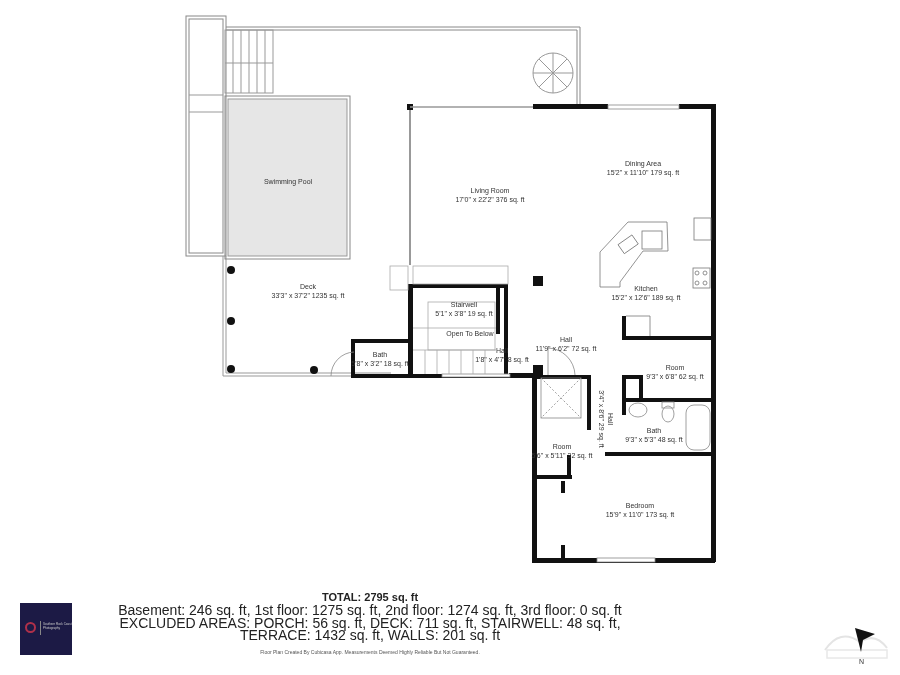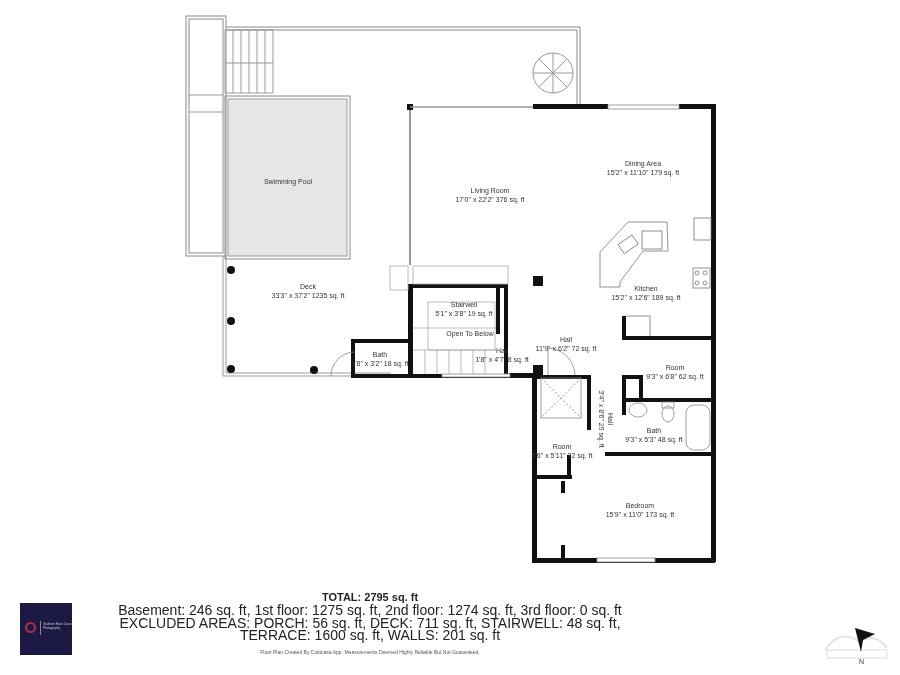--- a/index.html
+++ b/index.html
@@ -211,21 +211,21 @@
   </div>
 <div class="lbl" style="left:640px;top:501px;">
     <span>Bedroom</span>
     <span>15'9" x 11'0" 173 sq. ft</span>
   </div>
 
 <div class="summary">
   <div class="total">TOTAL: 2795 sq. ft</div>
   <div class="line">Basement: 246 sq. ft, 1st floor: 1275 sq. ft, 2nd floor: 1274 sq. ft, 3rd floor: 0 sq. ft</div>
   <div class="line">EXCLUDED AREAS: PORCH: 56 sq. ft, DECK: 711 sq. ft, STAIRWELL: 48 sq. ft,</div>
-  <div class="line">TERRACE: 1600 sq. ft, WALLS: 201 sq. ft</div>
+  <div class="line">TERRACE: 1432 sq. ft, WALLS: 201 sq. ft</div>
   <div class="credit">Floor Plan Created By Cubicasa App. Measurements Deemed Highly Reliable But Not Guaranteed.</div>
 </div>
 
 <div class="logo">
   <div class="ring"></div>
   <div class="bar"></div>
   <div class="txt">Southern Rock Coast Photography</div>
 </div>
 
 <svg class="compass" viewBox="0 0 80 48">

